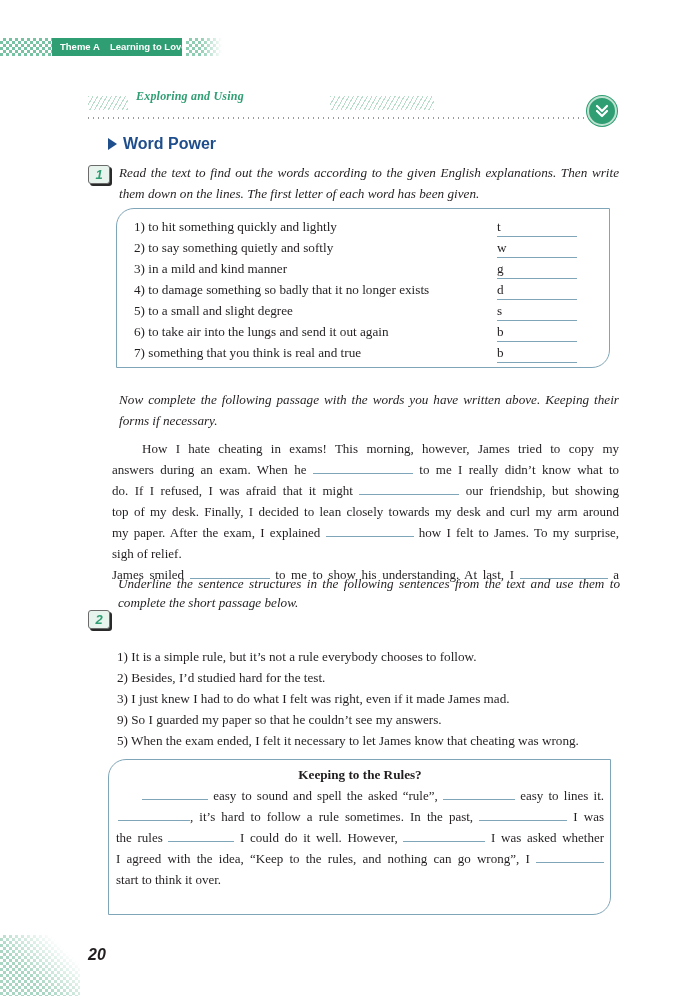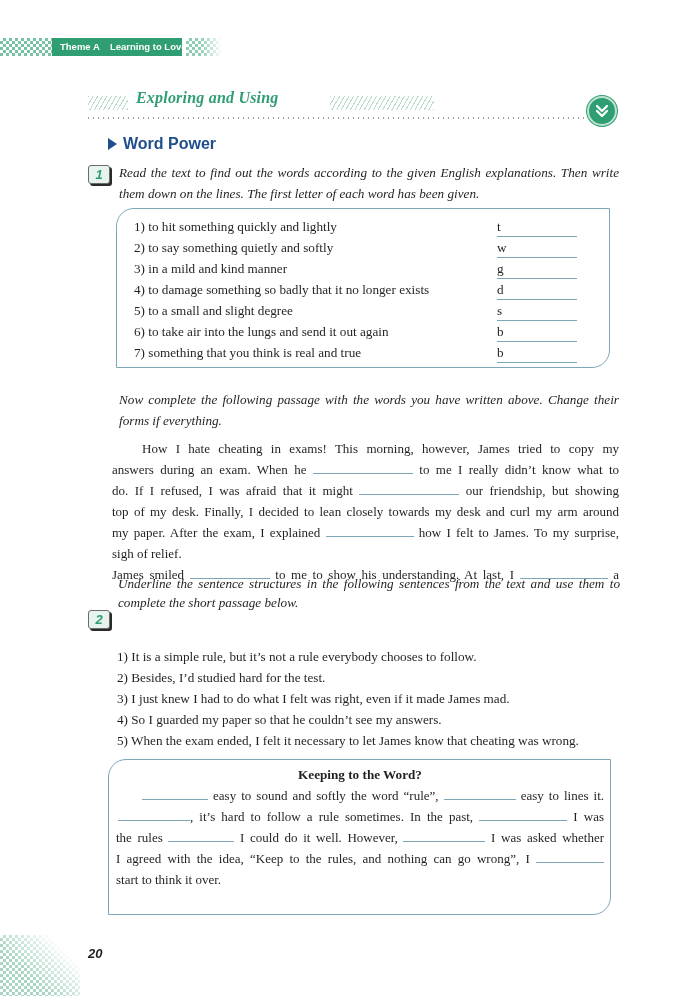--- a/index.html
+++ b/index.html
@@ -35,21 +35,21 @@
       mask-image: linear-gradient(90deg, #000 40%, transparent);
     }
 
     
     .hatch {
       position: absolute; height: 14px;
       background: repeating-linear-gradient(120deg, #b9dccb 0 1px, transparent 1px 4px);
     }
     .section-title {
       left: 136px; top: 89px; font-family: "Liberation Serif", serif; font-style: italic;
-      font-weight: bold; font-size: 16px; color: #2f9e73; letter-spacing: .2px;
+      font-weight: bold; font-size: 12px; color: #2f9e73; letter-spacing: .2px;
     }
     .dotted-rule {
       left: 86px; top: 117px; width: 500px; height: 2px;
       background-image: radial-gradient(circle, #9a9a9a 0.9px, transparent 1.1px);
       background-size: 5px 2px;
     }
     .nav-badge {
       left: 587px; top: 96px; width: 26px; height: 26px; border-radius: 50%;
       background: #2f9e73; border: 2px solid #bfe2d1; box-shadow: 0 0 0 1px #2f9e73;
       display: flex; align-items: center; justify-content: center;
@@ -85,21 +85,21 @@
     .para { font-size: 13px; line-height: 21px; text-align: justify; text-align-last: justify; }
     .blank { display: inline-block; border-bottom: 1px solid #7fa6b8; height: 14px; vertical-align: baseline; }
 
     .box2 {
       left: 108px; top: 759px; width: 503px; height: 156px;
       border: 1.5px solid #7fa6b8; border-radius: 18px 0 18px 0; box-sizing: border-box;
     }
 
     .page-number {
       left: 88px; top: 946px; font-family: "Liberation Sans", sans-serif; font-weight: bold;
-      font-style: italic; font-size: 13px; color: #231f20;
+      font-style: italic; font-size: 16px; color: #231f20;
     }
     .corner-checker {
       left: 0; top: 935px; width: 80px; height: 61px;
       background-image:
         linear-gradient(45deg, #a9d6c2 25%, transparent 25%, transparent 75%, #a9d6c2 75%),
         linear-gradient(45deg, #a9d6c2 25%, transparent 25%, transparent 75%, #a9d6c2 75%);
       background-size: 6px 6px; background-position: 0 0, 3px 3px;
       -webkit-mask-image: linear-gradient(45deg, #000 35%, transparent 80%);
       mask-image: linear-gradient(45deg, #000 35%, transparent 80%);
     }
@@ -141,21 +141,21 @@
 <div class="blank-letter" style="top:260px;">g</div>
 <div class="def-row" style="top:279px;">4) to damage something so badly that it no longer exists</div>
 <div class="blank-letter" style="top:281px;">d</div>
 <div class="def-row" style="top:300px;">5) to a small and slight degree</div>
 <div class="blank-letter" style="top:302px;">s</div>
 <div class="def-row" style="top:321px;">6) to take air into the lungs and send it out again</div>
 <div class="blank-letter" style="top:323px;">b</div>
 <div class="def-row" style="top:342px;">7) something that you think is real and true</div>
 <div class="blank-letter" style="top:344px;">b</div>
 
-<div class="abs instr" style="left:119px;top:389px;width:500px;">Now complete the following passage with the words you have written above. Change their forms if everything.</div>
+<div class="abs instr" style="left:119px;top:389px;width:500px;">Now complete the following passage with the words you have written above. Keeping their forms if necessary.</div>
 
 <div class="abs" style="left:112px;top:438px;width:507px;">
   <div class="para" style="text-indent:30px;">How I hate cheating in exams! This morning, however, James tried to copy my</div>
   <div class="para">
     <span>answers during an exam. When he</span>
     <span class="blank" style="width:100px;"></span>
     <span>to me I really didn’t know what to</span>
   </div>
   <div class="para">
     <span>do. If I refused, I was afraid that it might</span>
@@ -178,30 +178,30 @@
   </div>
 </div>
 
 <div class="abs ex-badge" style="left:88px;top:610px;">2</div>
 <div class="abs instr" style="left:118px;top:574px;width:502px;line-height:19px;">Underline the sentence structures in the following sentences from the text and use them to complete the short passage below.</div>
 
 <div class="abs" style="left:117px;top:646px;width:510px;font-size:13.2px;line-height:21px;">
   <div>1) It is a simple rule, but it’s not a rule everybody chooses to follow.</div>
   <div>2) Besides, I’d studied hard for the test.</div>
   <div>3) I just knew I had to do what I felt was right, even if it made James mad.</div>
-  <div>4) So I guarded my paper so that he couldn’t see my answers.</div>
+  <div>9) So I guarded my paper so that he couldn’t see my answers.</div>
   <div>5) When the exam ended, I felt it necessary to let James know that cheating was wrong.</div>
 </div>
 
 <div class="abs box2"></div>
 <div class="abs" style="left:116px;top:764px;width:488px;">
-  <div style="text-align:center;font-weight:bold;font-size:13.2px;line-height:21px;">Keeping to the Word?</div>
+  <div style="text-align:center;font-weight:bold;font-size:13.2px;line-height:21px;">Keeping to the Rules?</div>
   <div class="para" style="text-indent:26px;">
     <span class="blank" style="width:66px;"></span>
-    <span>easy to sound and softly the word “rule”,</span>
+    <span>easy to sound and spell the asked “rule”,</span>
     <span class="blank" style="width:72px;"></span>
     <span>easy to lines it.</span>
   </div>
   <div class="para">
     <span class="blank" style="width:72px;margin-left:2px;"></span><span>, it’s hard to follow a rule sometimes. In the past,</span>
     <span class="blank" style="width:88px;"></span>
     <span>I was</span>
   </div>
   <div class="para">
     <span>the rules</span>

